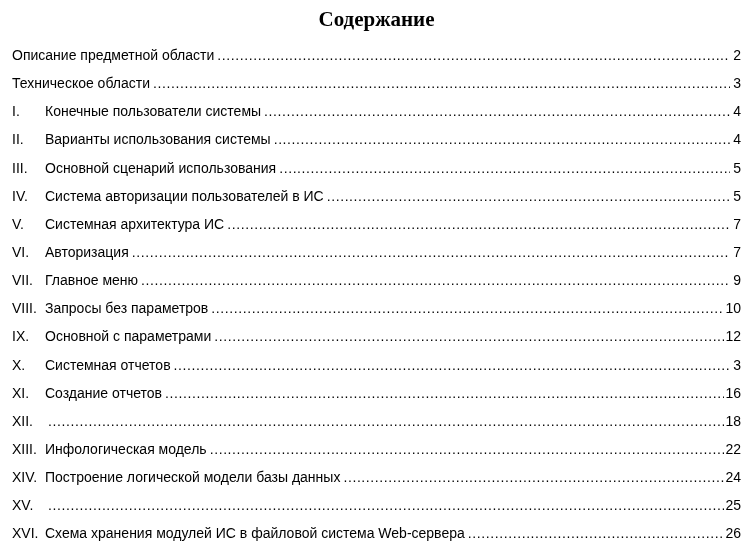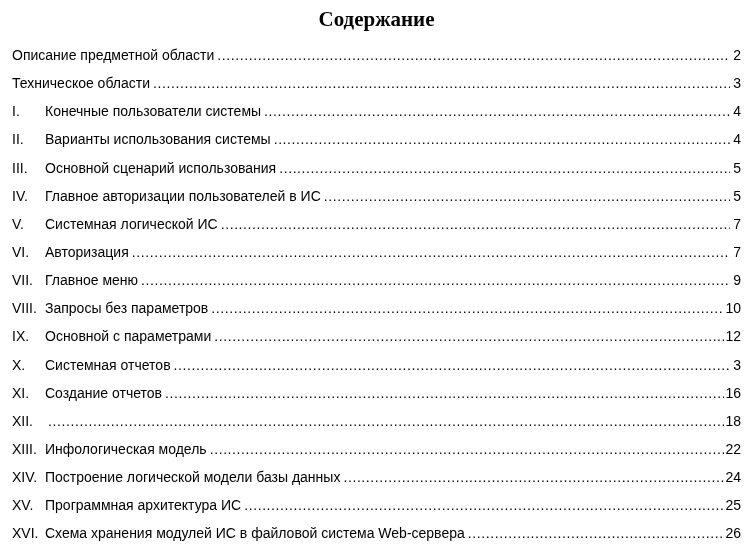--- a/index.html
+++ b/index.html
@@ -91,27 +91,27 @@
     <span class="pagenum">4</span>
   </div>
       <div class="row">
     <span class="num">III.</span>
     <span class="label">Основной сценарий использования</span>
     <span class="leader">............................................................................................................................................................................................................................................................................................................</span>
     <span class="pagenum">5</span>
   </div>
       <div class="row">
     <span class="num">IV.</span>
-    <span class="label">Главное авторизации пользователей в ИС</span>
+    <span class="label">Система авторизации пользователей в ИС</span>
     <span class="leader">............................................................................................................................................................................................................................................................................................................</span>
     <span class="pagenum">5</span>
   </div>
       <div class="row">
     <span class="num">V.</span>
-    <span class="label">Системная логической ИС</span>
+    <span class="label">Системная архитектура ИС</span>
     <span class="leader">............................................................................................................................................................................................................................................................................................................</span>
     <span class="pagenum">7</span>
   </div>
       <div class="row">
     <span class="num">VI.</span>
     <span class="label">Авторизация</span>
     <span class="leader">............................................................................................................................................................................................................................................................................................................</span>
     <span class="pagenum">7</span>
   </div>
       <div class="row">
@@ -156,21 +156,20 @@
     <span class="pagenum">22</span>
   </div>
       <div class="row">
     <span class="num">XIV.</span>
     <span class="label">Построение логической модели базы данных</span>
     <span class="leader">............................................................................................................................................................................................................................................................................................................</span>
     <span class="pagenum">24</span>
   </div>
       <div class="row">
     <span class="num">XV.</span>
-    <span class="label">Программная архитектура ИС</span>
     <span class="leader">............................................................................................................................................................................................................................................................................................................</span>
     <span class="pagenum">25</span>
   </div>
       <div class="row">
     <span class="num">XVI.</span>
     <span class="label">Схема хранения модулей ИС в файловой система Web-сервера</span>
     <span class="leader">............................................................................................................................................................................................................................................................................................................</span>
     <span class="pagenum">26</span>
   </div>
     </div>

